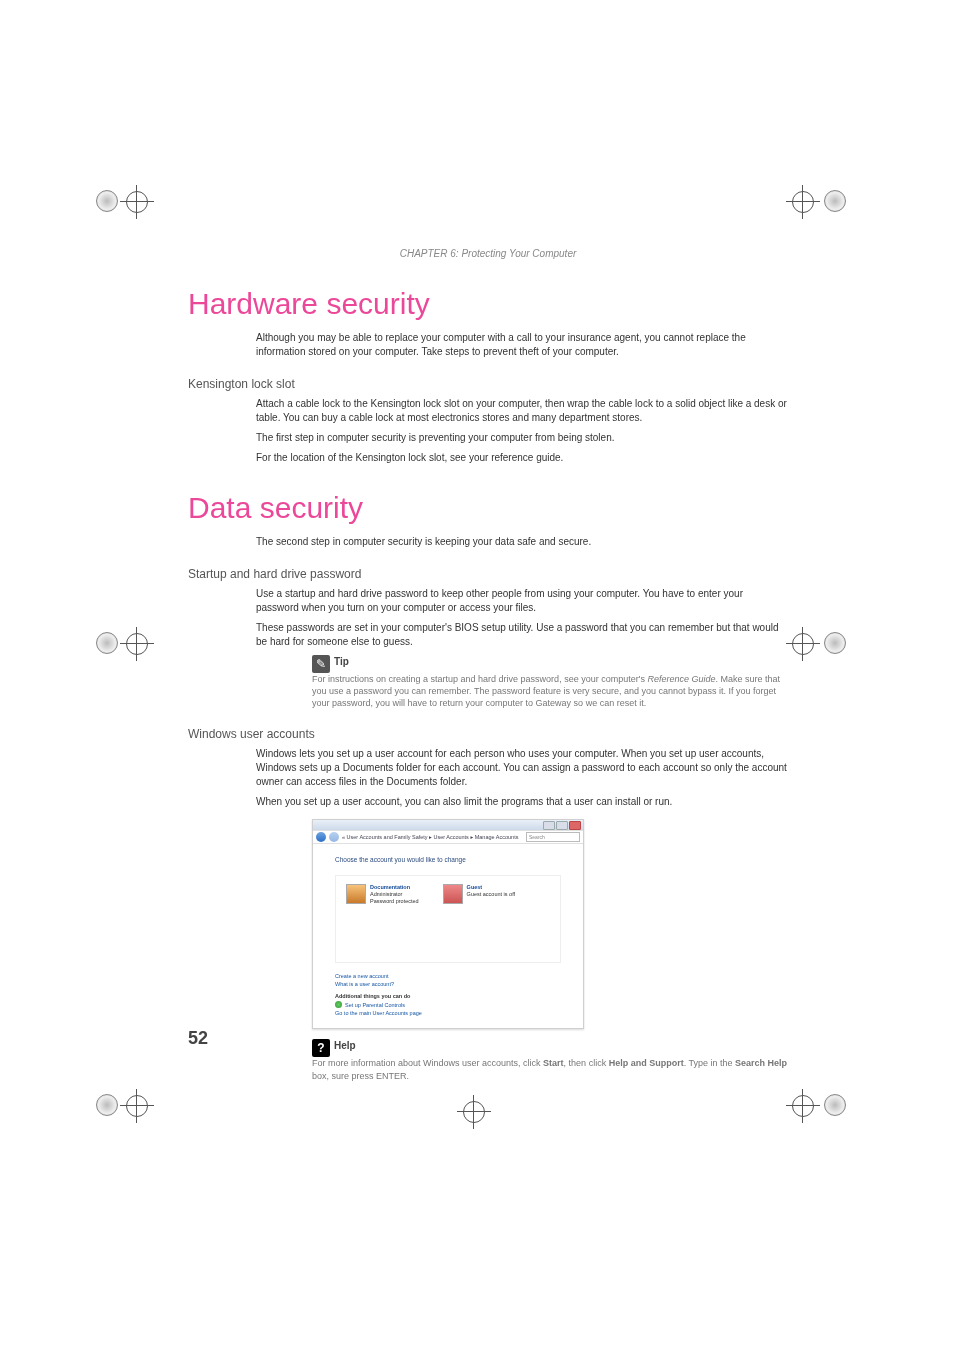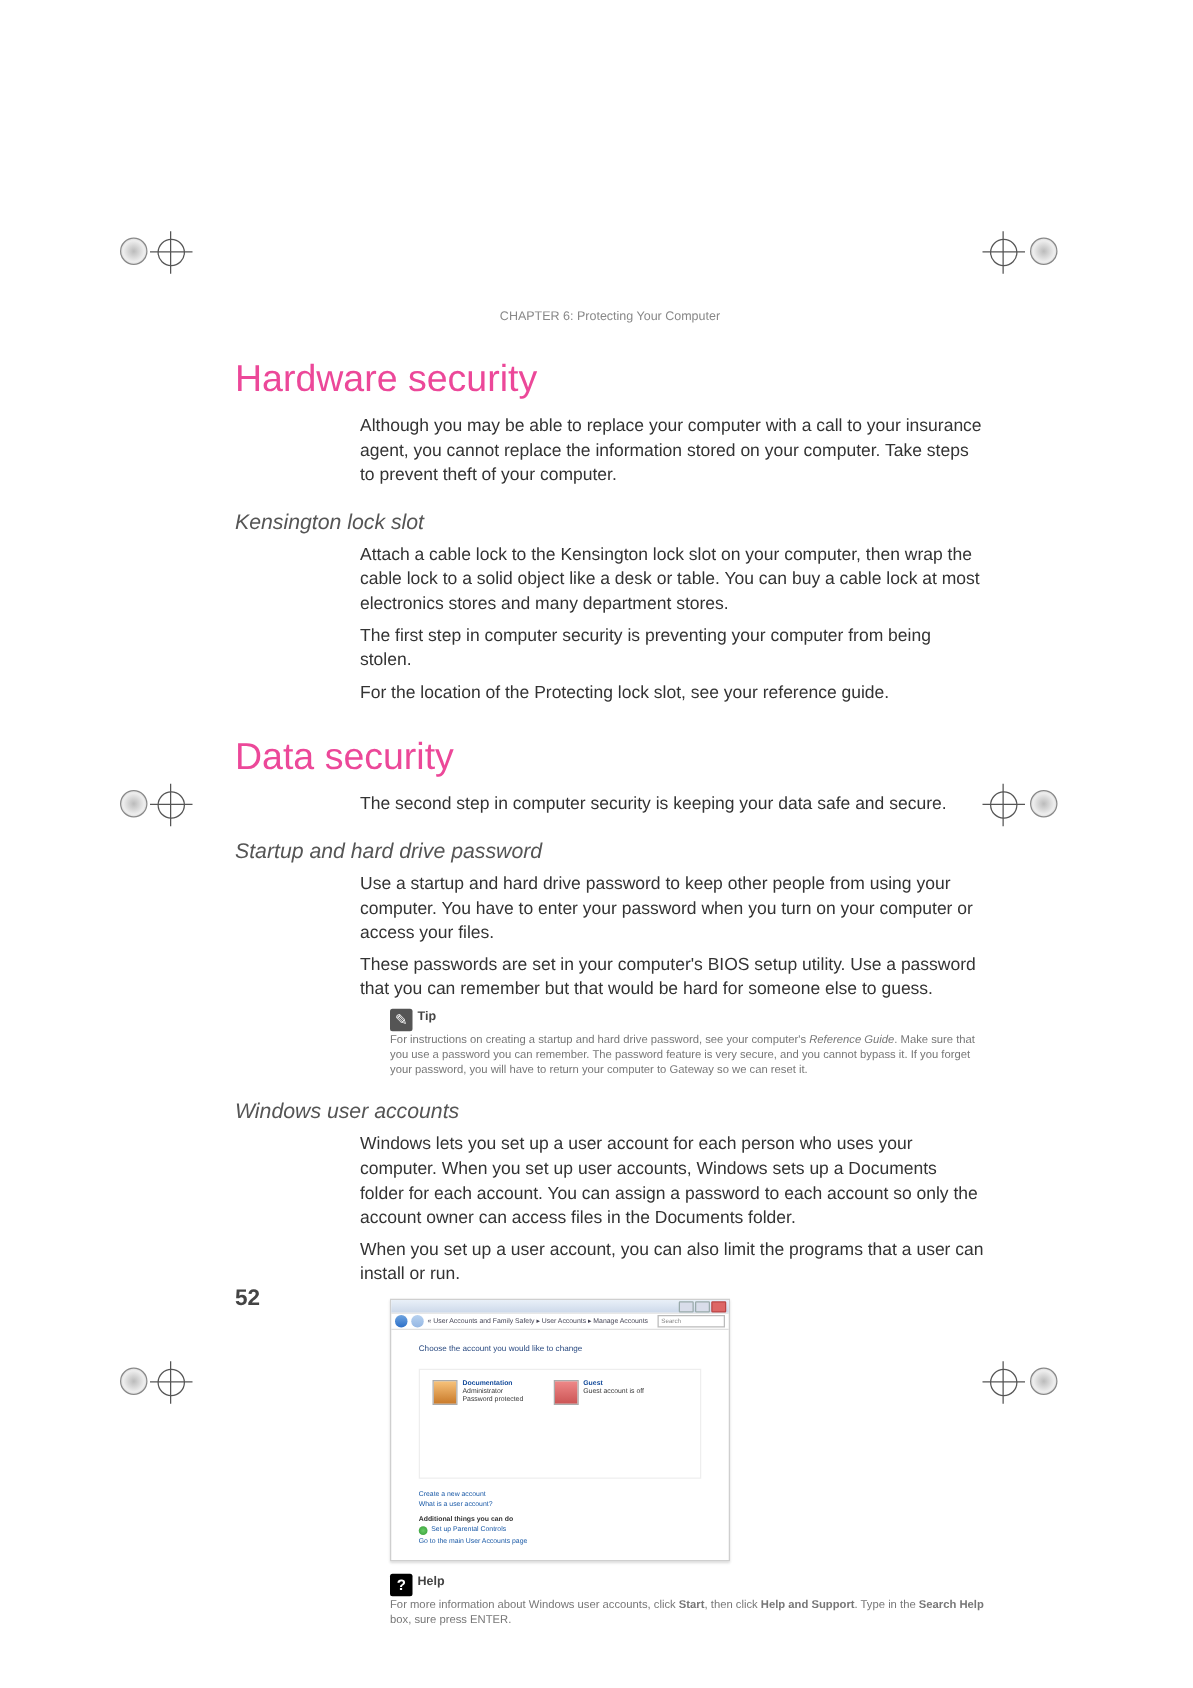--- a/index.html
+++ b/index.html
@@ -48,39 +48,39 @@
     position: absolute;
     left: 188px;
     top: 248px;
     width: 600px;
   }
   .chapter-header {
     text-align: center;
     font-size: 10px;
     color: #888;
     margin-bottom: 28px;
+    font-style: italic;
   }
   h1 {
     font-family: "Segoe UI Light", "Segoe UI", Arial, sans-serif;
     font-weight: 300;
     font-size: 30px;
     color: #ec4899;
     margin: 0 0 10px 0;
   }
   h2 {
     font-family: "Segoe UI Light", "Segoe UI", Arial, sans-serif;
     font-weight: 300;
-    font-size: 17px;
+    font-size: 12px;
     color: #555;
     margin: 18px 0 6px 0;
-    font-style: italic;
   }
   .body-text {
-    margin-left: 100px;
-    font-size: 14px;
+    margin-left: 68px;
+    font-size: 10px;
     line-height: 1.4;
     color: #333;
   }
   .body-text p { margin: 0 0 6px 0; }
 
   .callout {
     margin-left: 124px;
     margin-top: 4px;
     font-size: 9px;
     color: #777;
@@ -261,21 +261,21 @@
 
   <h1>Hardware security</h1>
   <div class="body-text">
     <p>Although you may be able to replace your computer with a call to your insurance agent, you cannot replace the information stored on your computer. Take steps to prevent theft of your computer.</p>
   </div>
 
   <h2>Kensington lock slot</h2>
   <div class="body-text">
     <p>Attach a cable lock to the Kensington lock slot on your computer, then wrap the cable lock to a solid object like a desk or table. You can buy a cable lock at most electronics stores and many department stores.</p>
     <p>The first step in computer security is preventing your computer from being stolen.</p>
-    <p>For the location of the Protecting lock slot, see your reference guide.</p>
+    <p>For the location of the Kensington lock slot, see your reference guide.</p>
   </div>
 
   <h1 style="margin-top:26px;">Data security</h1>
   <div class="body-text">
     <p>The second step in computer security is keeping your data safe and secure.</p>
   </div>
 
   <h2>Startup and hard drive password</h2>
   <div class="body-text">
     <p>Use a startup and hard drive password to keep other people from using your computer. You have to enter your password when you turn on your computer or access your files.</p>

